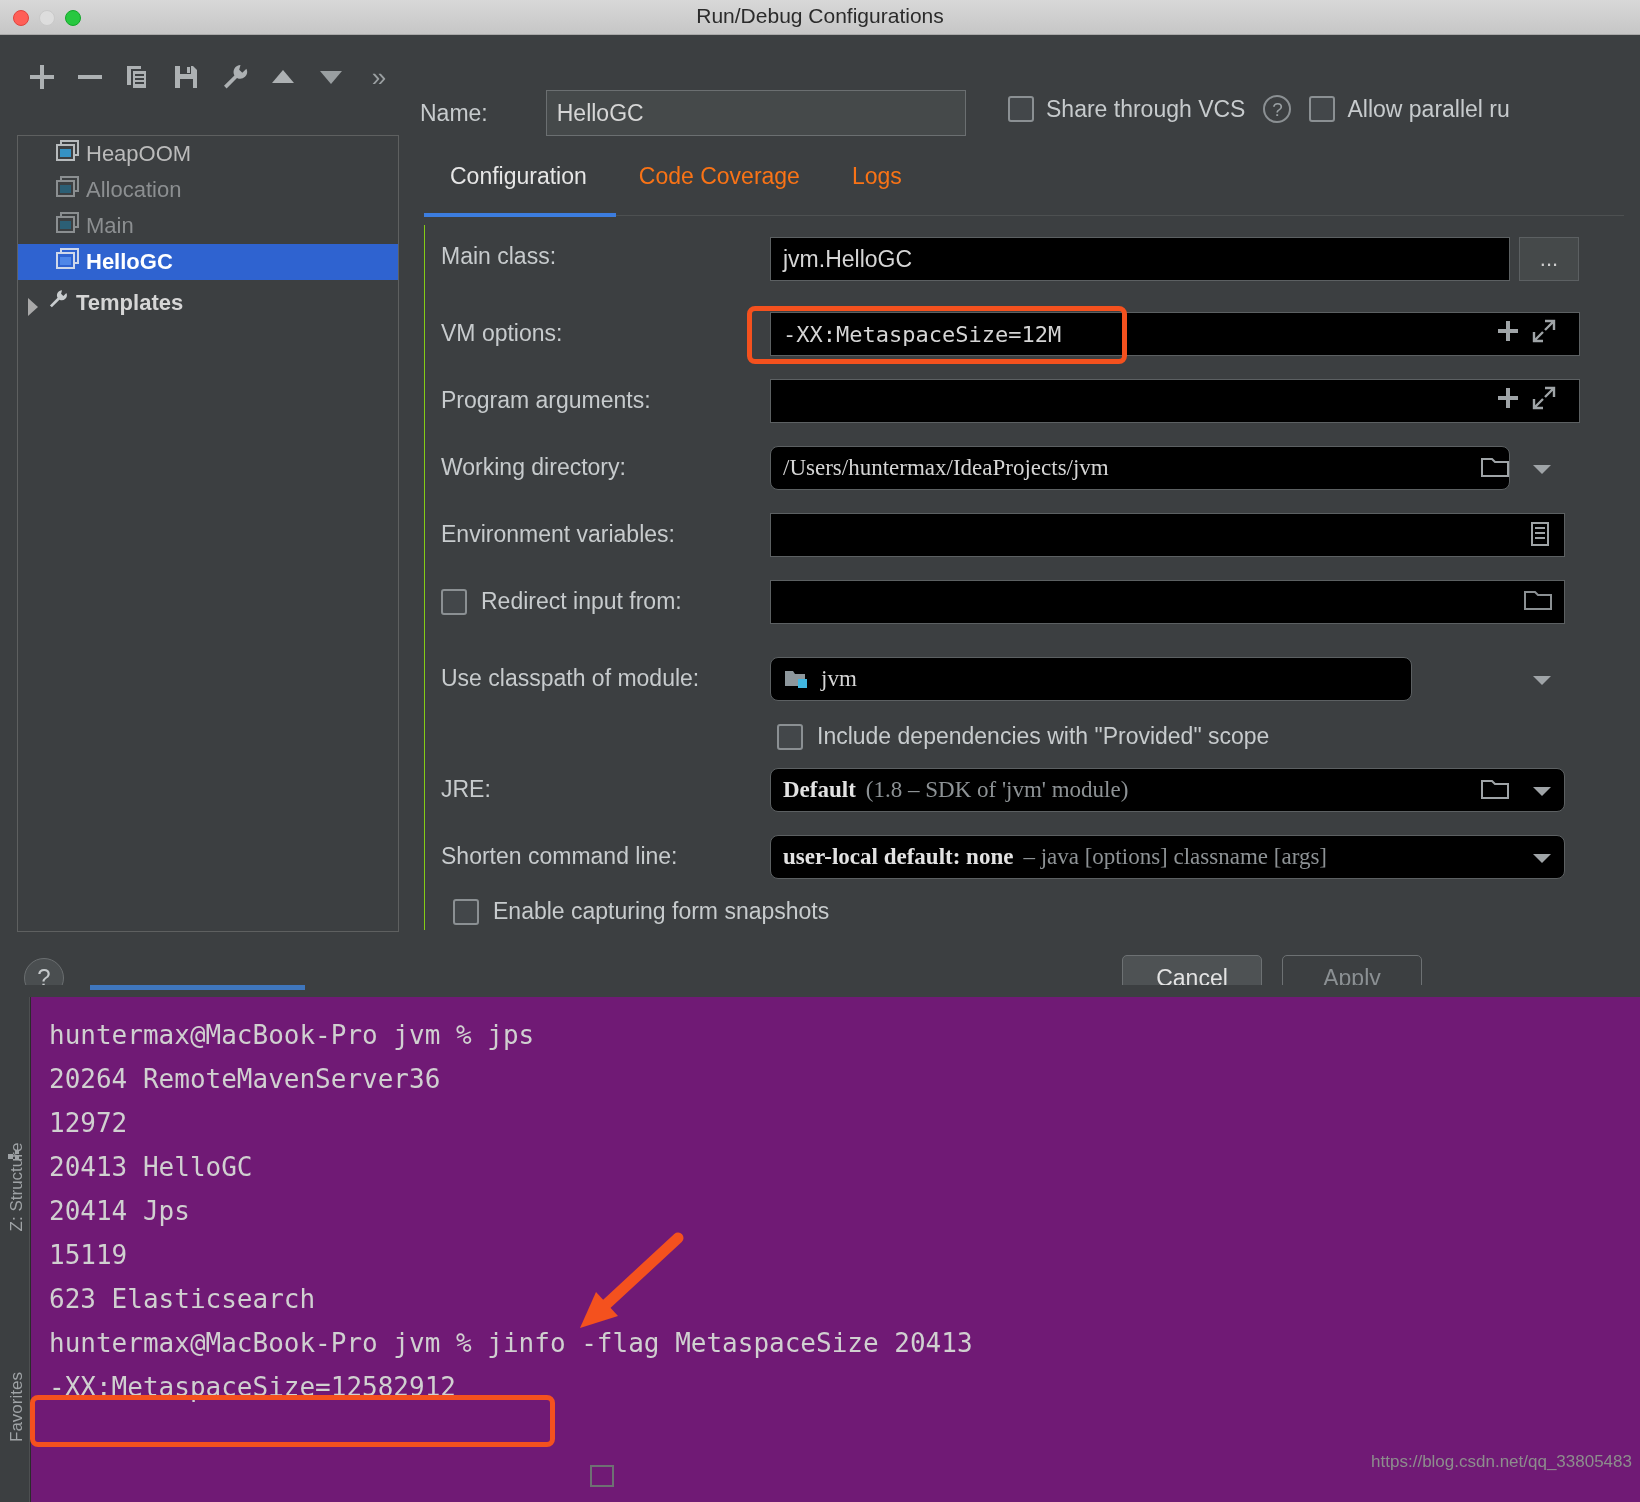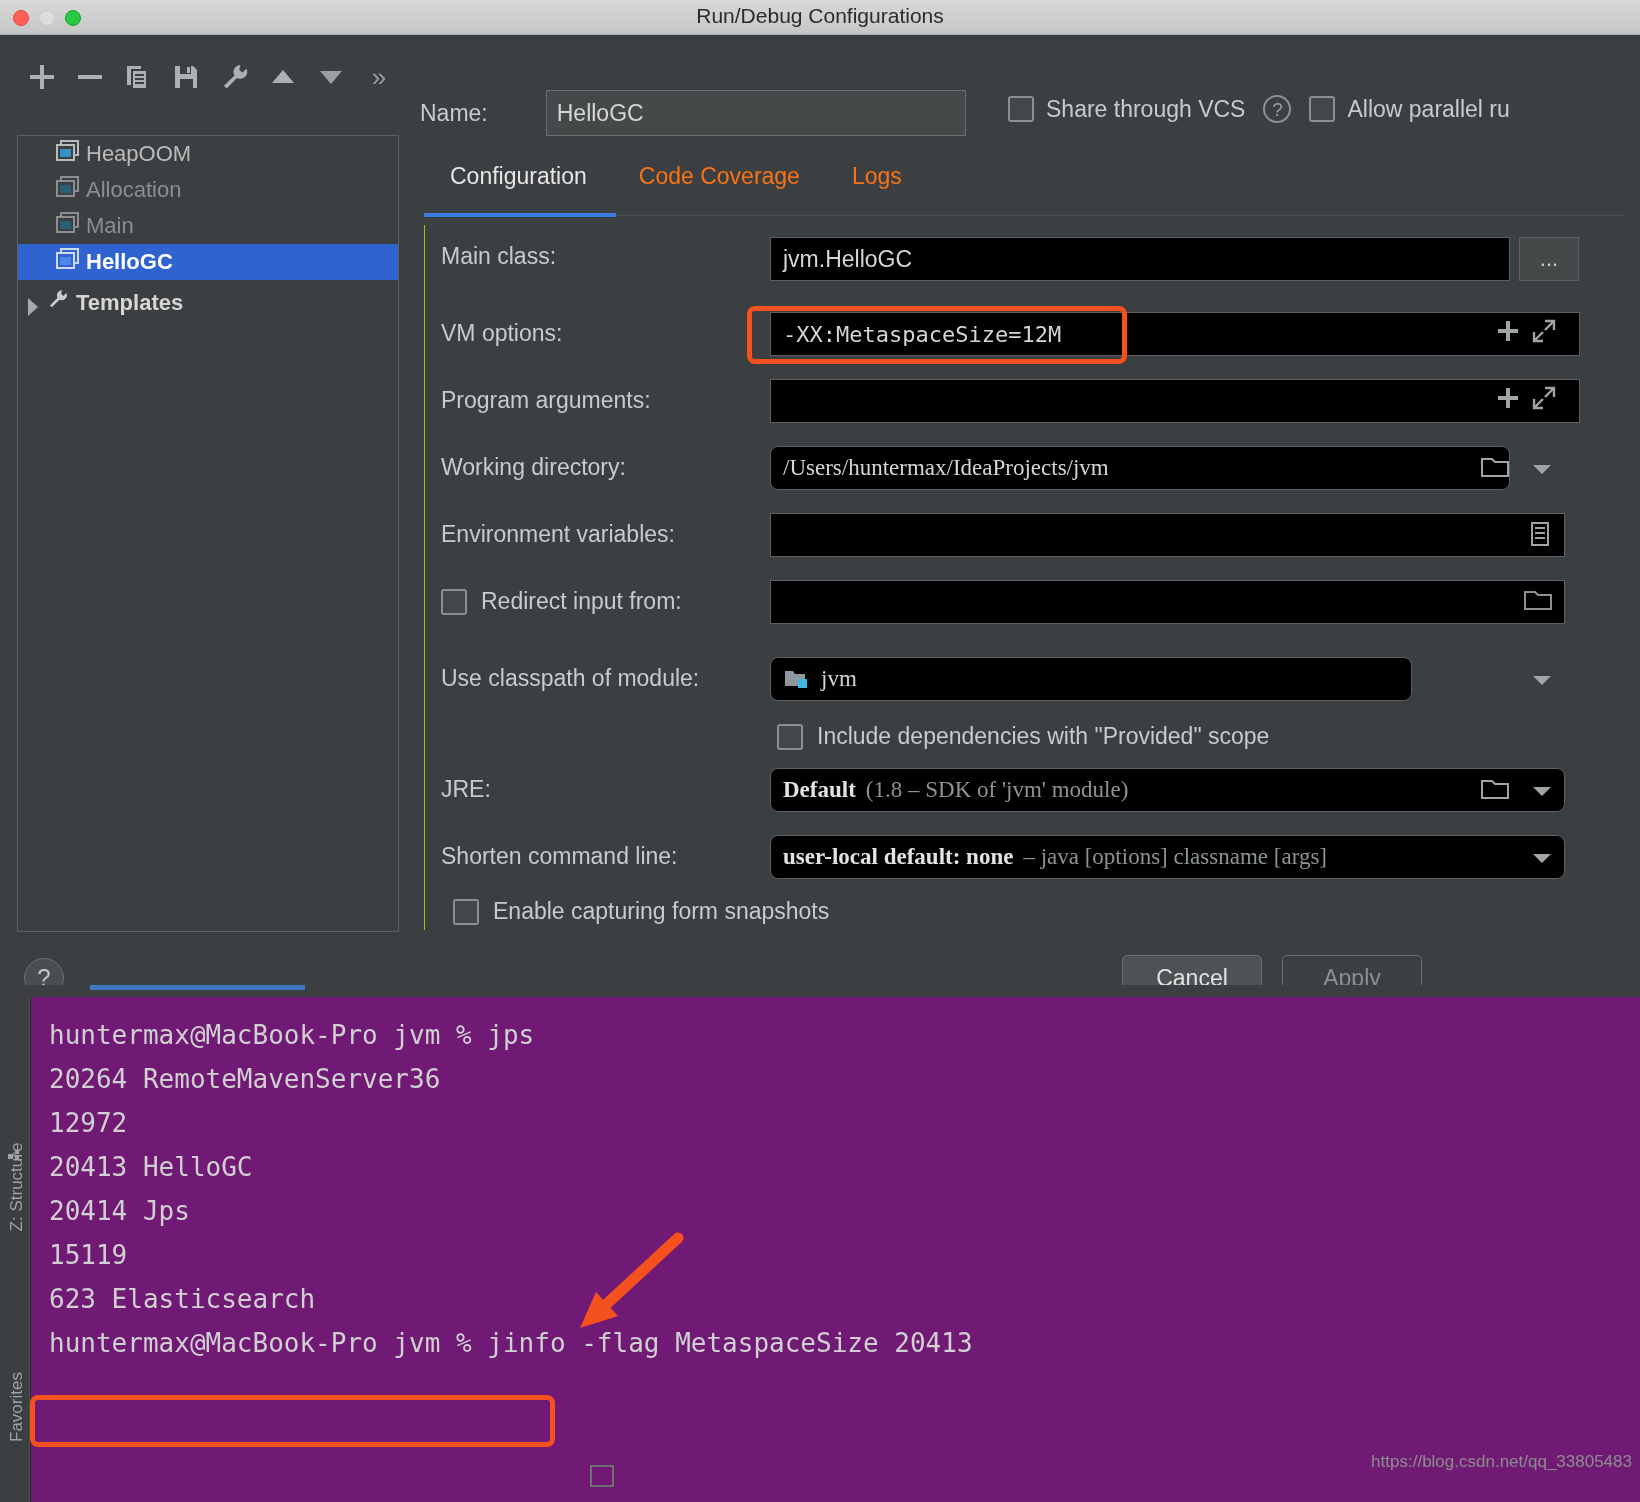--- a/index.html
+++ b/index.html
@@ -488,20 +488,21 @@
 
     <div class="term-body">
       <div class="term-line">huntermax@MacBook-Pro jvm % jps</div>
       <div class="term-line">20264 RemoteMavenServer36</div>
       <div class="term-line">12972</div>
       <div class="term-line">20413 HelloGC</div>
       <div class="term-line">20414 Jps</div>
       <div class="term-line">15119</div>
       <div class="term-line">623 Elasticsearch</div>
       <div class="term-line">huntermax@MacBook-Pro jvm % jinfo -flag MetaspaceSize 20413</div>
+      <div class="term-line">-XX:MetaspaceSize=12582912</div>
       <div class="watermark">https://blog.csdn.net/qq_33805483</div>
     </div>
 
     <div class="hl-box" style="left:30px; top:410px; width:525px; height:52px;"></div>
     <div class="mini-box" style="left:590px; top:480px;"></div>
   </div>
 
   <svg class="arrow-svg" width="120" height="110" viewBox="0 0 120 110">
     <line x1="108" y1="8" x2="28" y2="82" stroke="#f4511e" stroke-width="11" stroke-linecap="round"></line>
     <polygon points="10,98 48,86 26,62" fill="#f4511e"></polygon>

